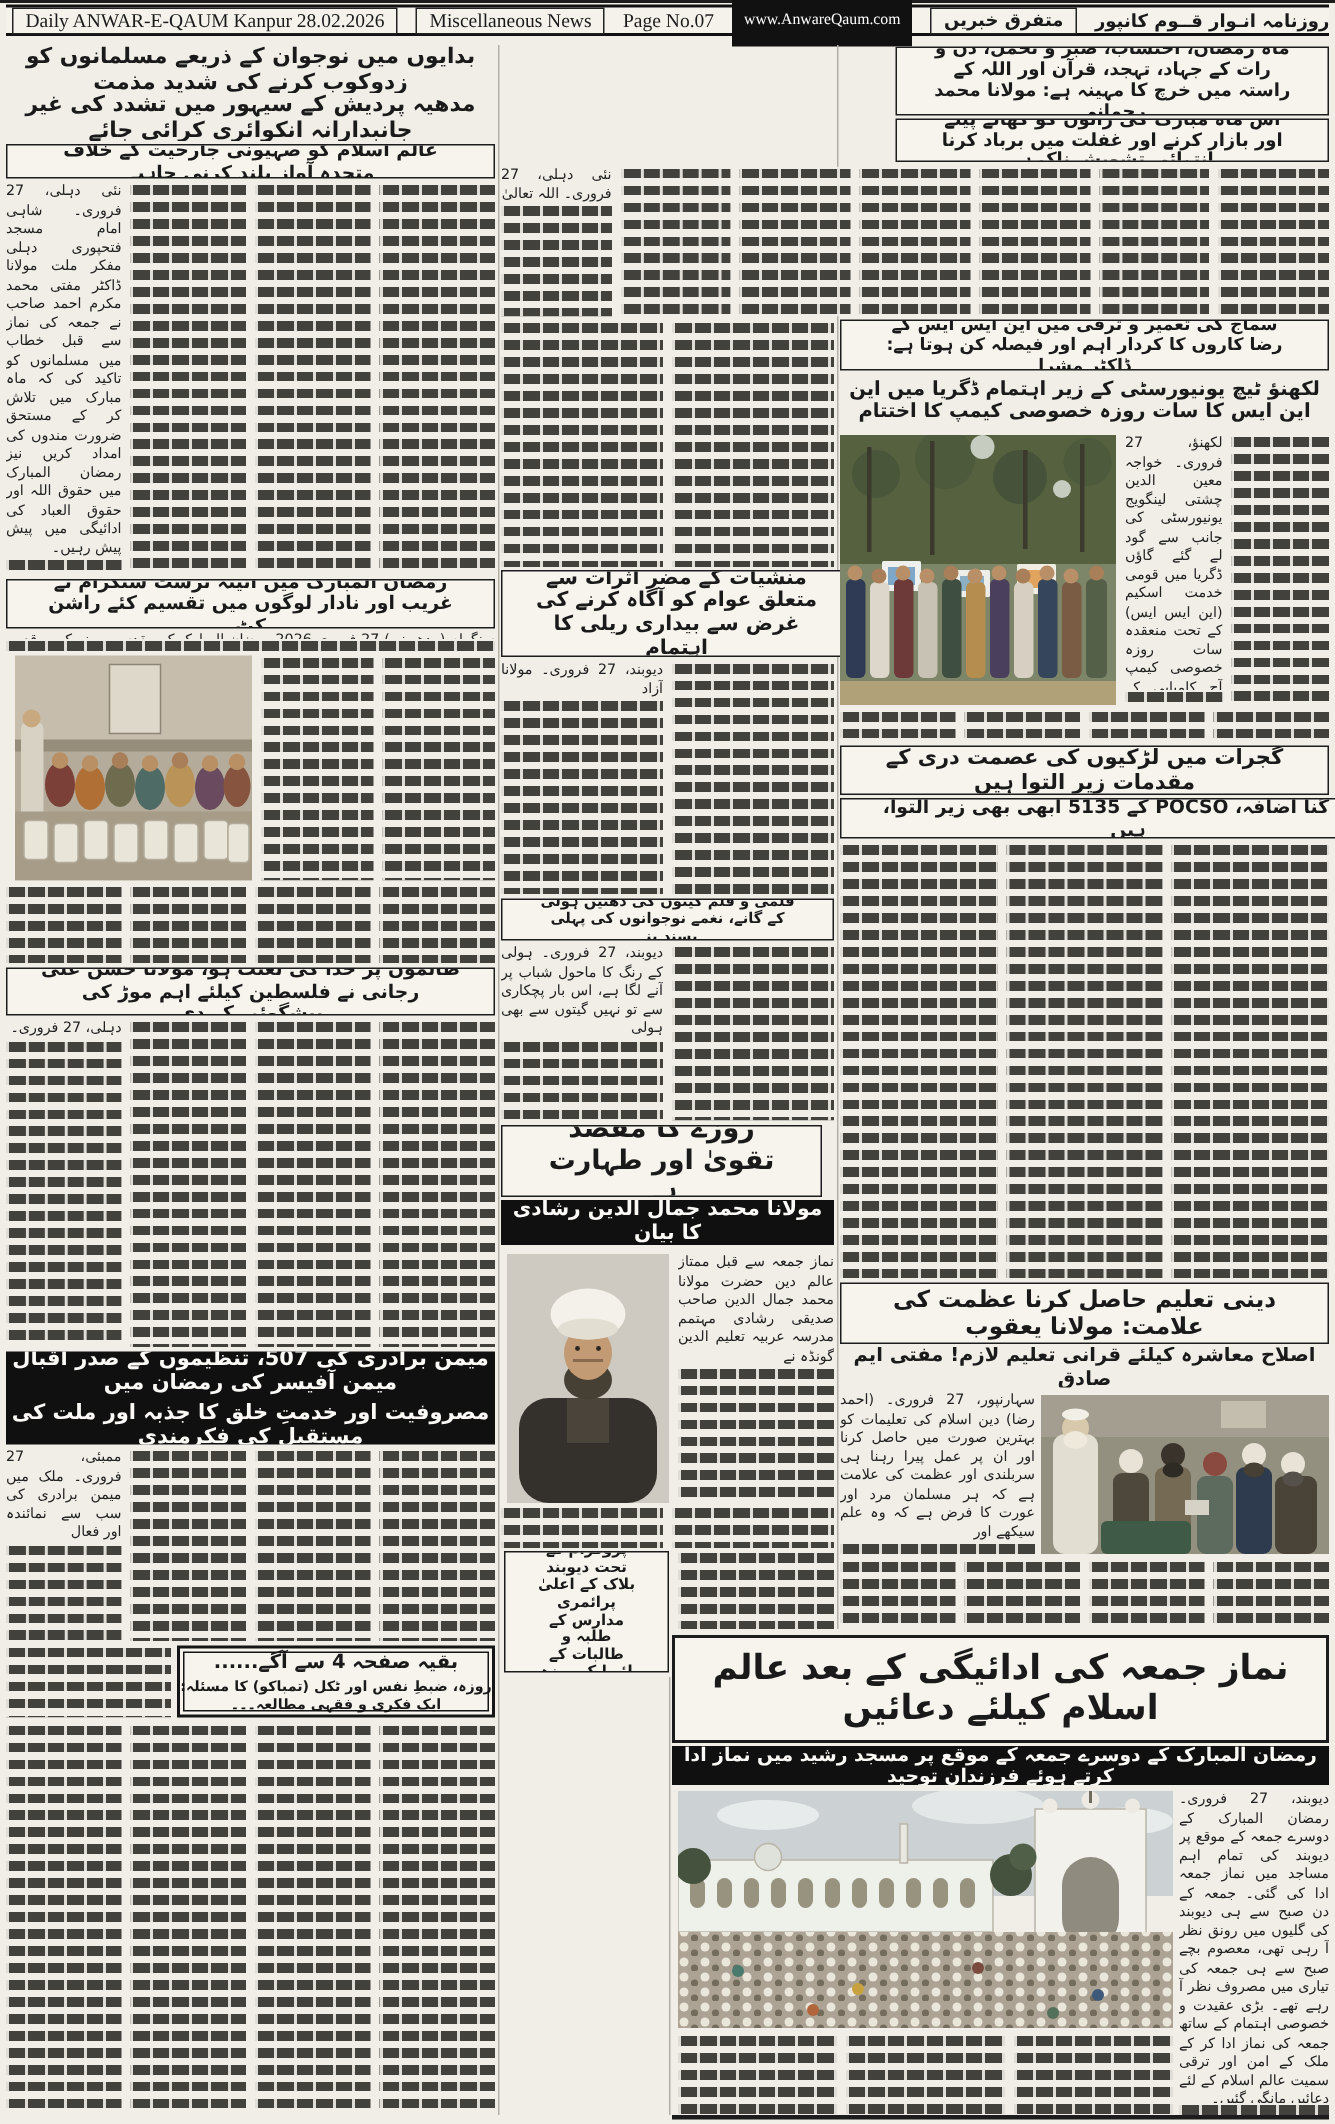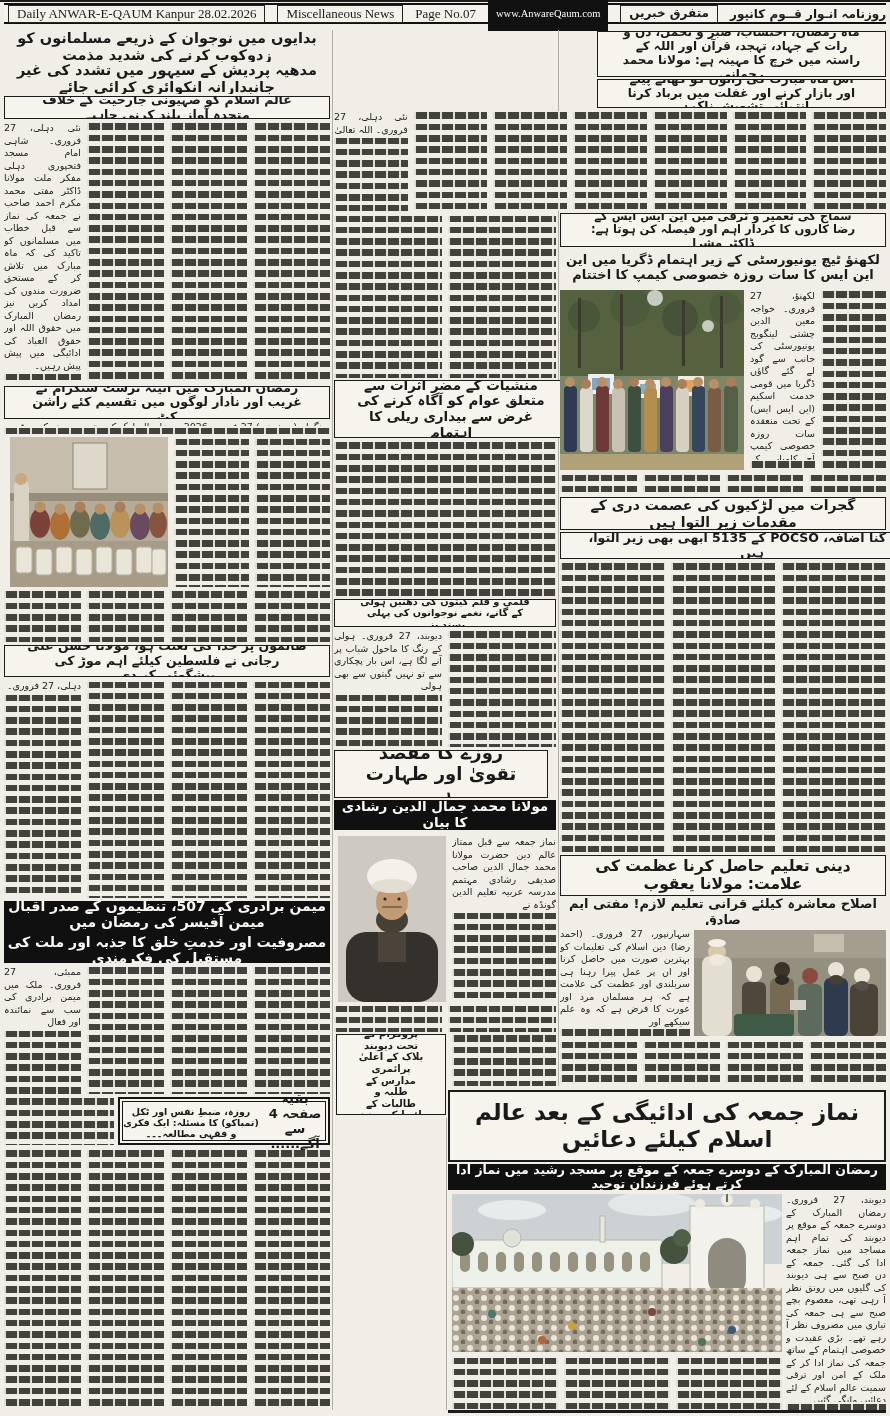--- a/index.html
+++ b/index.html
@@ -27,21 +27,21 @@
   .col{flex:1;display:flex;flex-direction:column;min-width:0;}
   .lead{font-size:9.5px;line-height:12.5px;text-align:justify;text-align-last:right;color:#222;
         flex:0 1 auto;overflow:hidden;}
   .fill{flex:1 1 8px;min-height:10px;
         background:repeating-linear-gradient(90deg,rgba(241,238,232,.9) 0 2px,rgba(241,238,232,0) 2px 13px),
                    repeating-linear-gradient(180deg,#43413c 1.5px 8px,transparent 8px 12.8px);}
   .vrule{background:#b3afa5;}
   .rule-dark{background:#1c1c1c;}
   figure{margin:0;}
   .baqia{border:2px solid #151515;outline:1px solid #151515;outline-offset:-5px;background:#f7f4ee;
-         display:flex;align-items:center;justify-content:center;direction:rtl;text-align:center;}
+         display:flex;flex-direction:column;align-items:center;justify-content:center;direction:rtl;text-align:center;}
   .baqia .t1{font-weight:bold;font-size:13px;}
   .baqia .t2{font-size:9.5px;font-weight:bold;margin-top:2px;}
 </style>
 </head>
 <body>
 
 <div id="canvas">
 
   <div class="abs rule-dark" style="left:0;top:0;width:890px;height:2px;"></div>
 
@@ -238,20 +238,24 @@
       <div class="col">
         <div class="fill"></div>
       </div>
       <div class="col">
         <div class="fill"></div>
       </div>
     </div>
 
   <div class="abs hl boxed twoline" style="left:334px;top:380px;width:234px;height:58px;font-size:13.5px;">منشیات کے مضر اثرات سے متعلق عوام کو آگاہ کرنے کی غرض سے بیداری ریلی کا اہتمام</div>
   <div class="abs body" style="left:334px;top:441px;width:222px;height:155px;">
+      <div class="col">
+        <div class="lead">دیوبند، 27 فروری۔ مولانا آزاد</div>
+        <div class="fill"></div>
+      </div>
       <div class="col">
         <div class="fill"></div>
       </div>
     </div>
 
   <div class="abs hl boxed" style="left:334px;top:599px;width:222px;height:28px;font-size:9.8px;">قلمی و فلم گیتوں کی دھنیں ہولی کے گانے، نغمے نوجوانوں کی پہلی پسند بنے</div>
   <div class="abs body" style="left:334px;top:630px;width:222px;height:117px;">
       <div class="col">
         <div class="lead">دیوبند، 27 فروری۔ ہولی کے رنگ کا ماحول شباب پر آنے لگا ہے، اس بار پچکاری سے تو نہیں گیتوں سے بھی ہولی</div>
         <div class="fill"></div>

